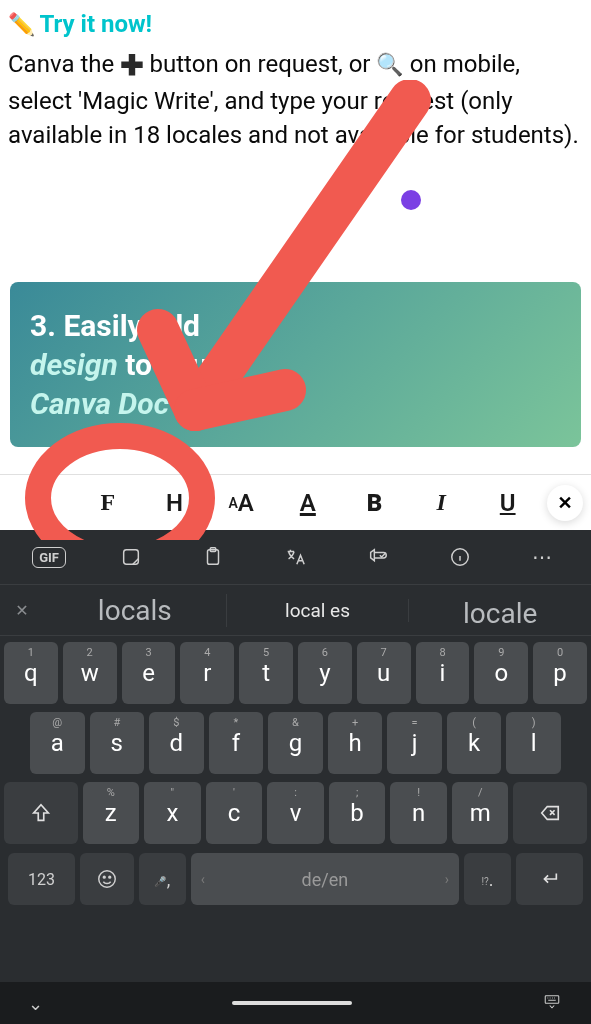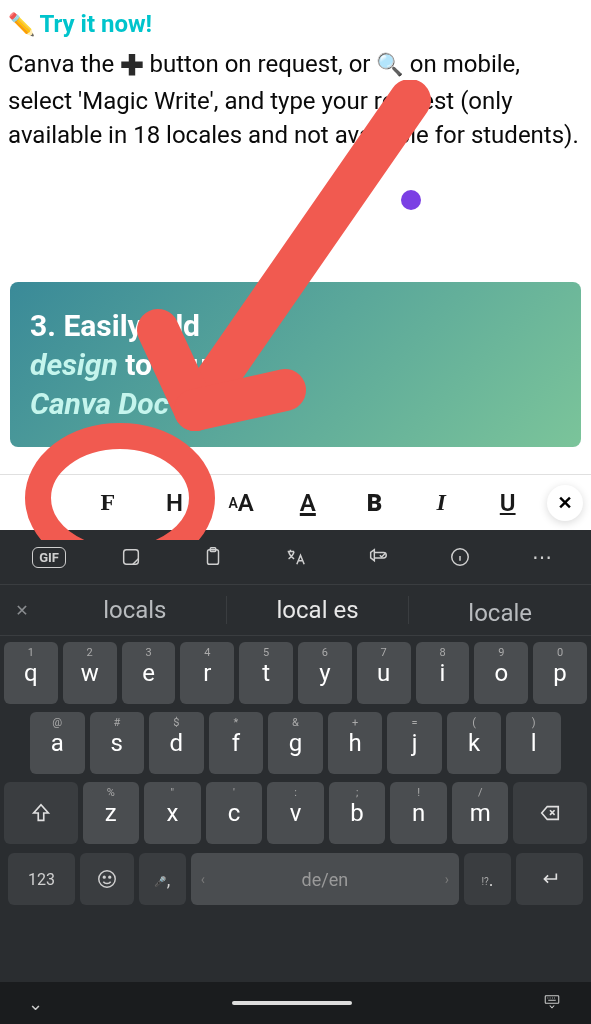--- a/index.html
+++ b/index.html
@@ -146,26 +146,26 @@
     .sug-x {
       width: 44px;
       text-align: center;
       color: #8a8d90;
       font-size: 16px;
     }
     .sug-item {
       flex: 1;
       text-align: center;
       color: #b8bbbe;
-      font-size: 24px;
+      font-size: 28px;
       padding: 0 6px;
       border-right: 1px solid #3a3d40;
     }
     .sug-item:last-child { border-right: none; margin-top: 6px; }
-    .sug-item.center { color: #e8e8e8; font-size: 24px; }
+    .sug-item.center { color: #e8e8e8; font-size: 19px; }
     .key-rows {
       flex: 1;
       display: flex;
       flex-direction: column;
       padding: 6px 4px;
       gap: 8px;
     }
     .key-row {
       display: flex;
       gap: 5px;

